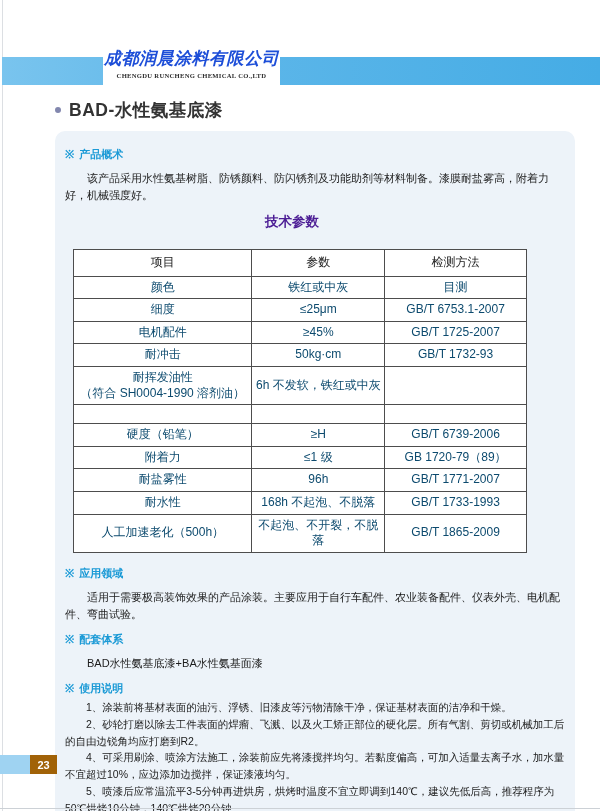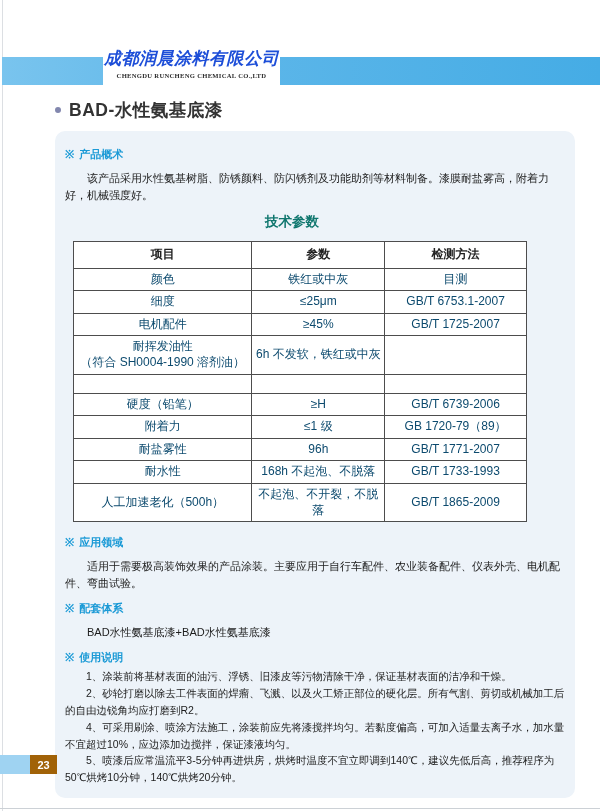--- a/index.html
+++ b/index.html
@@ -46,41 +46,41 @@
     padding: 9px 8px 12px 8px;
   }
   .sec-heading { font-size: 11px; font-weight: bold; color: #1b9ad6; margin: 6px 0 3px 2px; }
   .sec-heading .marker { margin-right: 5px; }
   .sec-body {
     font-size: 11px; color: #1c1c1c; line-height: 1.55;
     text-indent: 2em; margin: 8px 2px;
   }
 
   .tech-title {
-    text-align: center; font-size: 13.5px; font-weight: bold; color: #0f766e;
-    margin: 9px 46px 10px 0;
+    text-align: center; font-size: 13.5px; font-weight: bold; color: #4c1d95;
+    margin: 9px 46px 18px 0;
   }
 
   
   table.tech-table {
     border-collapse: collapse;
     margin-left: 10px;
     width: 454px;
     background: #ffffff;
     table-layout: fixed;
   }
   .tech-table th, .tech-table td {
     border: 1px solid #4d4d4d;
     text-align: center; vertical-align: middle;
     font-size: 12px; color: #0c4a6e;
     padding: 3px 3px;
     line-height: 1.3;
     white-space: pre-line;
   }
-  .tech-table th { font-weight: bold; color: #222222; padding: 5px 1px; }
+  .tech-table th { font-weight: normal; color: #222222; padding: 5px 1px; }
   .tech-table .col-item { width: 39.4%; }
   .tech-table .col-param { width: 29.3%; }
   .tech-table .col-method { width: 31.3%; }
   .tech-table tr.empty-row td { height: 19px; }
 
   .after-table { margin-top: 12px; }
 
   .usage-item {
     font-size: 10.5px; color: #1c1c1c; line-height: 1.6;
     text-indent: 2em; margin: 0 2px;
@@ -147,20 +147,25 @@
           <td>细度</td>
           <td>≤25μm</td>
           <td>GB/T 6753.1-2007</td>
         </tr>
         <tr>
           <td>电机配件</td>
           <td>≥45%</td>
           <td>GB/T 1725-2007</td>
         </tr>
         <tr>
+          <td>耐冲击</td>
+          <td>50kg·cm</td>
+          <td>GB/T 1732-93</td>
+        </tr>
+        <tr>
           <td>耐挥发油性
 （符合 SH0004-1990 溶剂油）</td>
           <td>6h 不发软，铁红或中灰</td>
           <td></td>
         </tr>
         <tr class="empty-row">
           <td></td>
           <td></td>
           <td></td>
         </tr>
@@ -193,21 +198,21 @@
     </table>
 
     <div class="sec-heading after-table">
       <span class="marker">※</span><span>应用领域</span>
     </div>
     <p class="sec-body">适用于需要极高装饰效果的产品涂装。主要应用于自行车配件、农业装备配件、仪表外壳、电机配件、弯曲试验。</p>
 
     <div class="sec-heading">
       <span class="marker">※</span><span>配套体系</span>
     </div>
-    <p class="sec-body">BAD水性氨基底漆+BAD水性氨基底漆</p>
+    <p class="sec-body">BAD水性氨基底漆+BA水性氨基面漆</p>
 
     <div class="sec-heading">
       <span class="marker">※</span><span>使用说明</span>
     </div>
     <p class="usage-item">1、涂装前将基材表面的油污、浮锈、旧漆皮等污物清除干净，保证基材表面的洁净和干燥。</p>
     <p class="usage-item">2、砂轮打磨以除去工件表面的焊瘤、飞溅、以及火工矫正部位的硬化层。所有气割、剪切或机械加工后的自由边锐角均应打磨到R2。</p>
     <p class="usage-item">4、可采用刷涂、喷涂方法施工，涂装前应先将漆搅拌均匀。若黏度偏高，可加入适量去离子水，加水量不宜超过10%，应边添加边搅拌，保证漆液均匀。</p>
     <p class="usage-item">5、喷漆后应常温流平3-5分钟再进烘房，烘烤时温度不宜立即调到140℃，建议先低后高，推荐程序为50℃烘烤10分钟，140℃烘烤20分钟。</p>
   </div>
 

